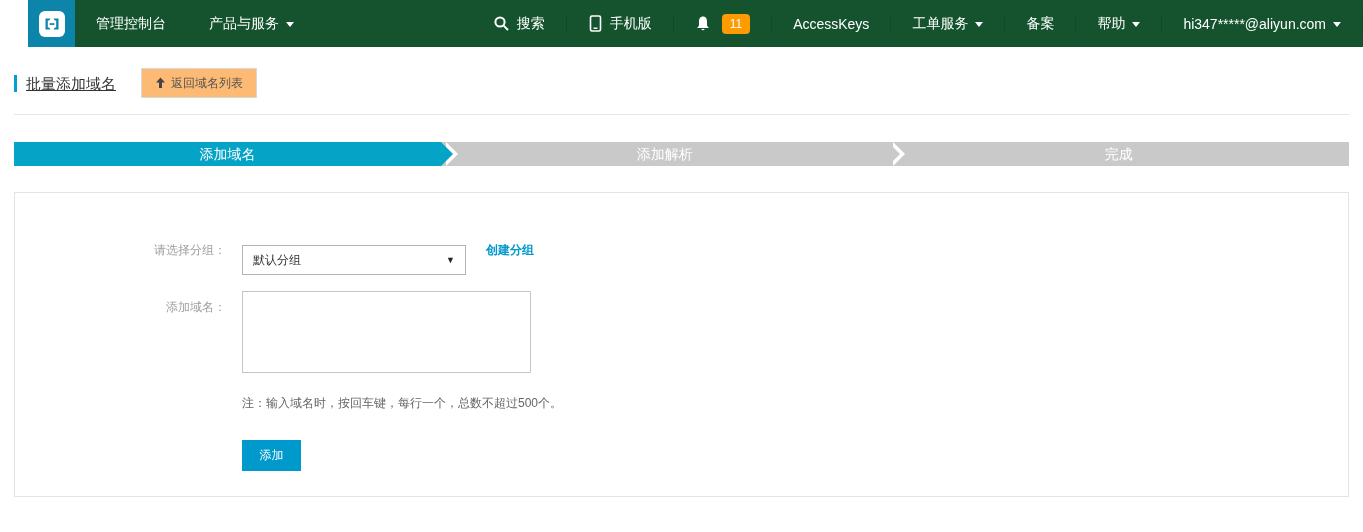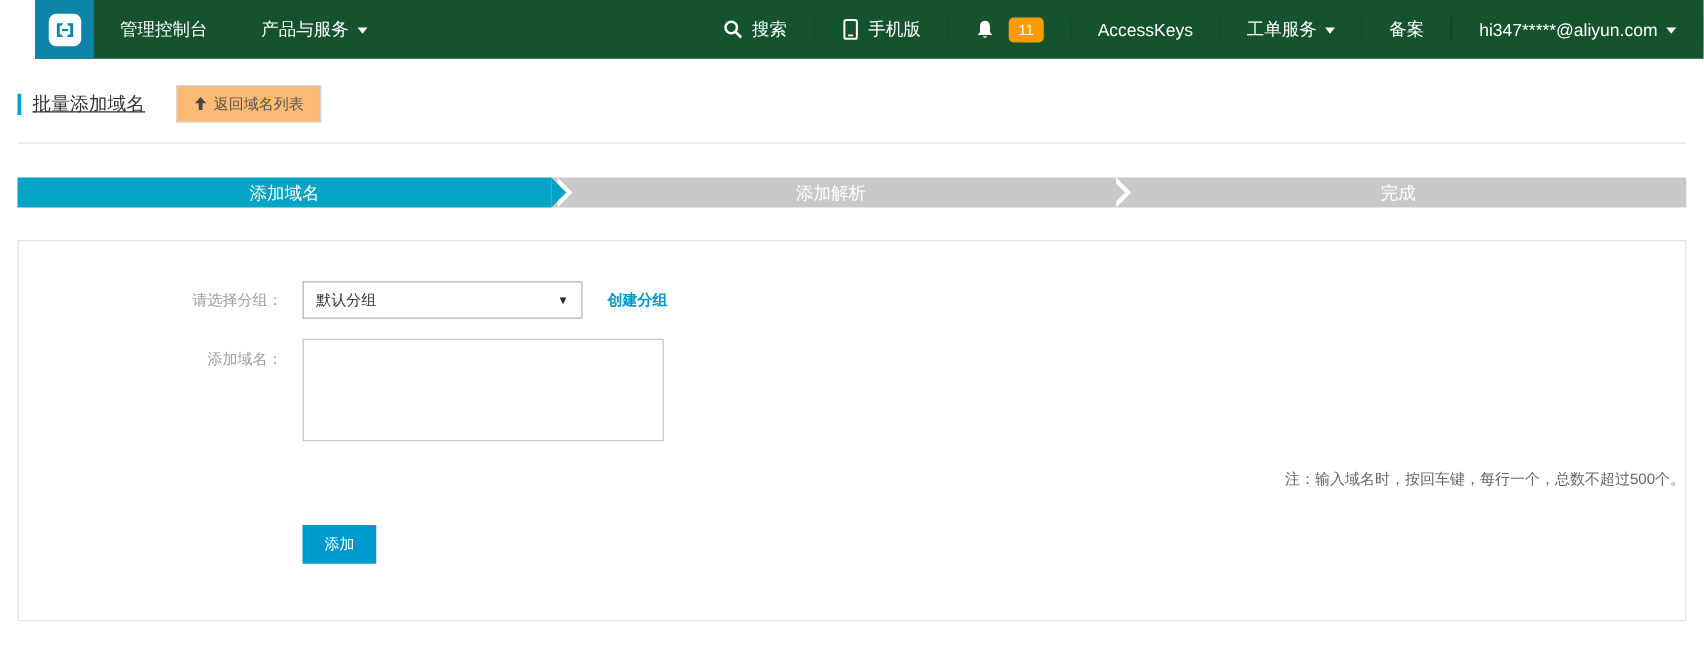--- a/index.html
+++ b/index.html
@@ -37,27 +37,27 @@
   .step-2::after { border-left:12px solid #c9c9c9; }
 
   
   .panel { margin:26px 14px 0 14px; border:1px solid #dfe4e4; height:305px; background:#fff; }
   .form-row { display:flex; }
   .row-group { margin-top:32px; align-items:center; }
   .row-domains { margin-top:16px; align-items:flex-start; }
   .form-label { width:211px; flex-shrink:0; text-align:right; color:#9e9e9e; font-size:12px; margin-right:16px; }
   .row-domains .form-label { padding-top:8px; }
 
-  .select-box { width:224px; height:30px; border:1px solid #b3b3b3; background:#fff; display:flex; align-items:center; justify-content:space-between; padding:0 10px; font-size:12px; color:#333; cursor:pointer; }
+  .select-box { width:224px; height:30px; border:1px solid #b3b3b3; background:#fff; display:flex; align-items:center; justify-content:space-between; padding:0 10px; font-size:12px; color:#333; cursor:pointer;margin-top:20px; }
   .select-caret { font-size:9px; color:#222; }
   .create-link { margin-left:20px; color:#0099cc; font-size:12px; text-decoration:none;font-weight:bold; }
 
   .domains-textarea { width:289px; height:82px; border:1px solid #c6c6c6; resize:none; font-size:12px; padding:6px; font-family:"Liberation Sans","DejaVu Sans",sans-serif; outline:none; }
 
-  .note { margin:22px 0 0 227px; color:#666; font-size:12px;text-align:right; }
+  .note { margin:22px 0 0 227px; color:#666; font-size:12px; }
   .add-btn { margin:28px 0 0 227px; width:59px; height:31px; background:#0099cc; color:#fff; border:none; font-size:12px; cursor:pointer; }
 </style>
 </head>
 <body>
 
 <div class="navbar">
   <div class="logo-box">
     <svg width="28" height="28" viewBox="0 0 28 28">
       <rect x="1" y="1" width="26" height="26" rx="6" fill="#ffffff"></rect>
       <path d="M7.5 8.5 L12.5 8.5 L11.2 10.5 L9.8 10.5 L9.8 17.5 L11.2 17.5 L12.5 19.5 L7.5 19.5 Z" fill="#0d85aa"></path>
@@ -118,20 +118,24 @@
       <span>工单服务</span>
       <span class="caret-down"></span>
     </div>
     <div class="nav-sep"></div>
 
     <div class="nav-item">
       <span>备案</span>
     </div>
     <div class="nav-sep"></div>
 
+    <div class="nav-item">
+      <span>帮助</span>
+      <span class="caret-down"></span>
+    </div>
     <div class="nav-sep"></div>
 
     <div class="nav-item">
       <span>hi347*****@aliyun.com</span>
       <span class="caret-down"></span>
     </div>
     <div class="nav-sep"></div>
   </div>
 </div>
 

